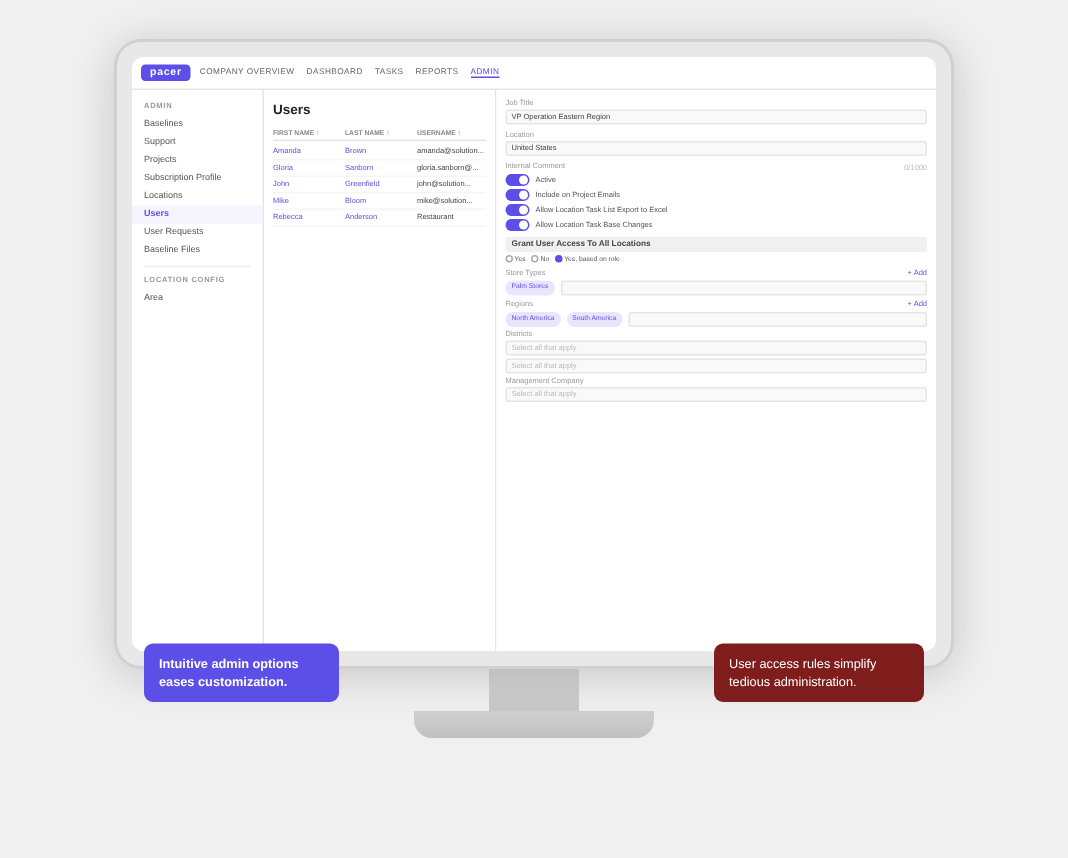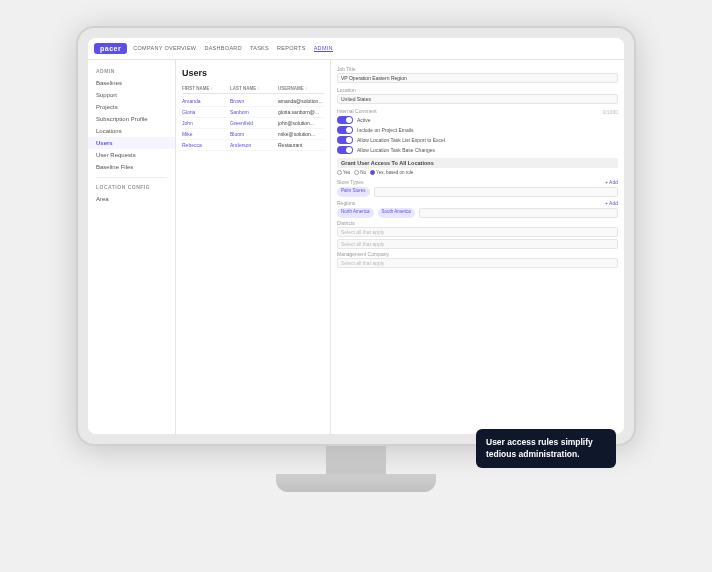--- a/index.html
+++ b/index.html
@@ -307,26 +307,26 @@
       font-weight: 700;
       line-height: 1.35;
       max-width: 130px;
       z-index: 10;
     }
 
     .callout-right {
       position: absolute;
       right: 30px;
       bottom: 78px;
-      background: #0f172a;
+      background: #7f1d1d;
       color: #fff;
       padding: 8px 10px;
       border-radius: 6px;
       font-size: 8.5px;
-      font-weight: 700;
+      font-weight: 400;
       line-height: 1.35;
       max-width: 140px;
       z-index: 10;
     }
 
     .char-counter {
       font-size: 5px;
       color: #bbb;
       text-align: right;
     }
@@ -372,20 +372,21 @@
       flex-wrap: wrap;
       gap: 2px;
       margin-bottom: 2px;
     }
   </style>
 </head>
 <body>
 
 <div class="monitor-wrapper">
 
+  <div class="callout-left">Intuitive admin options eases customization.</div>
   <div class="callout-right">User access rules simplify tedious administration.</div>
 
   <div class="monitor-body">
     <div class="screen">
 
       <div class="app-header">
         <div class="logo-area">
           <span class="logo-text">pacer</span>
         </div>
         <div class="nav-items">

